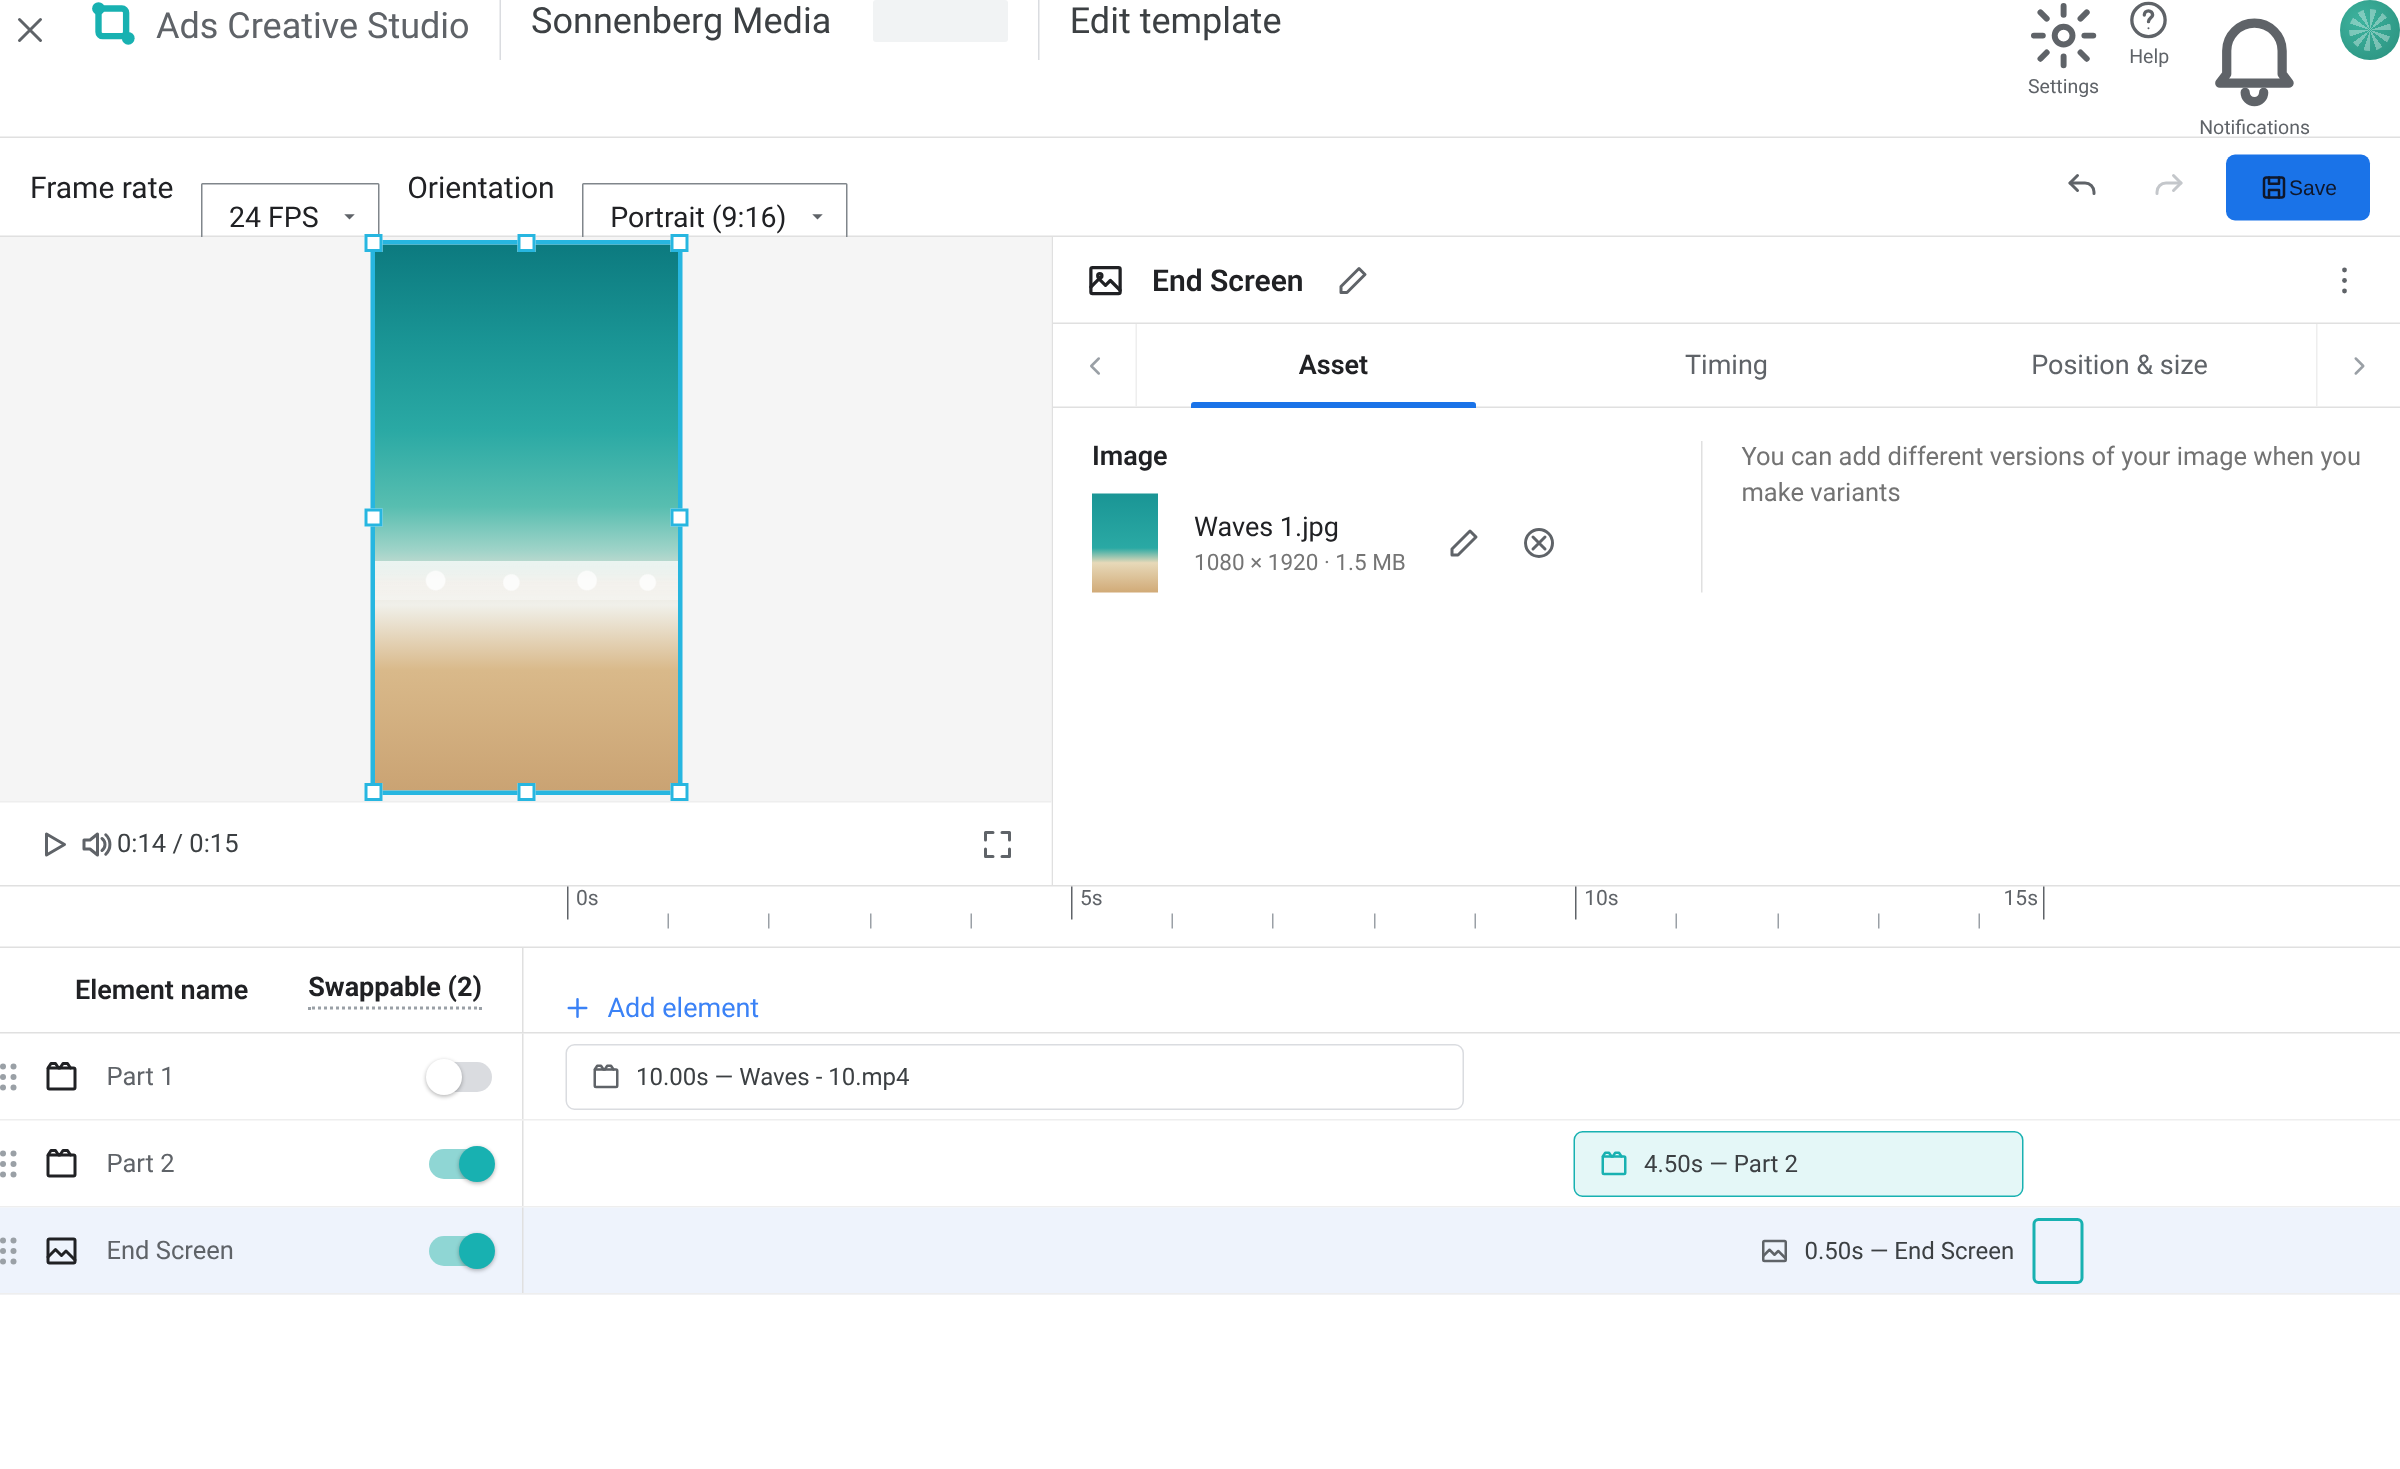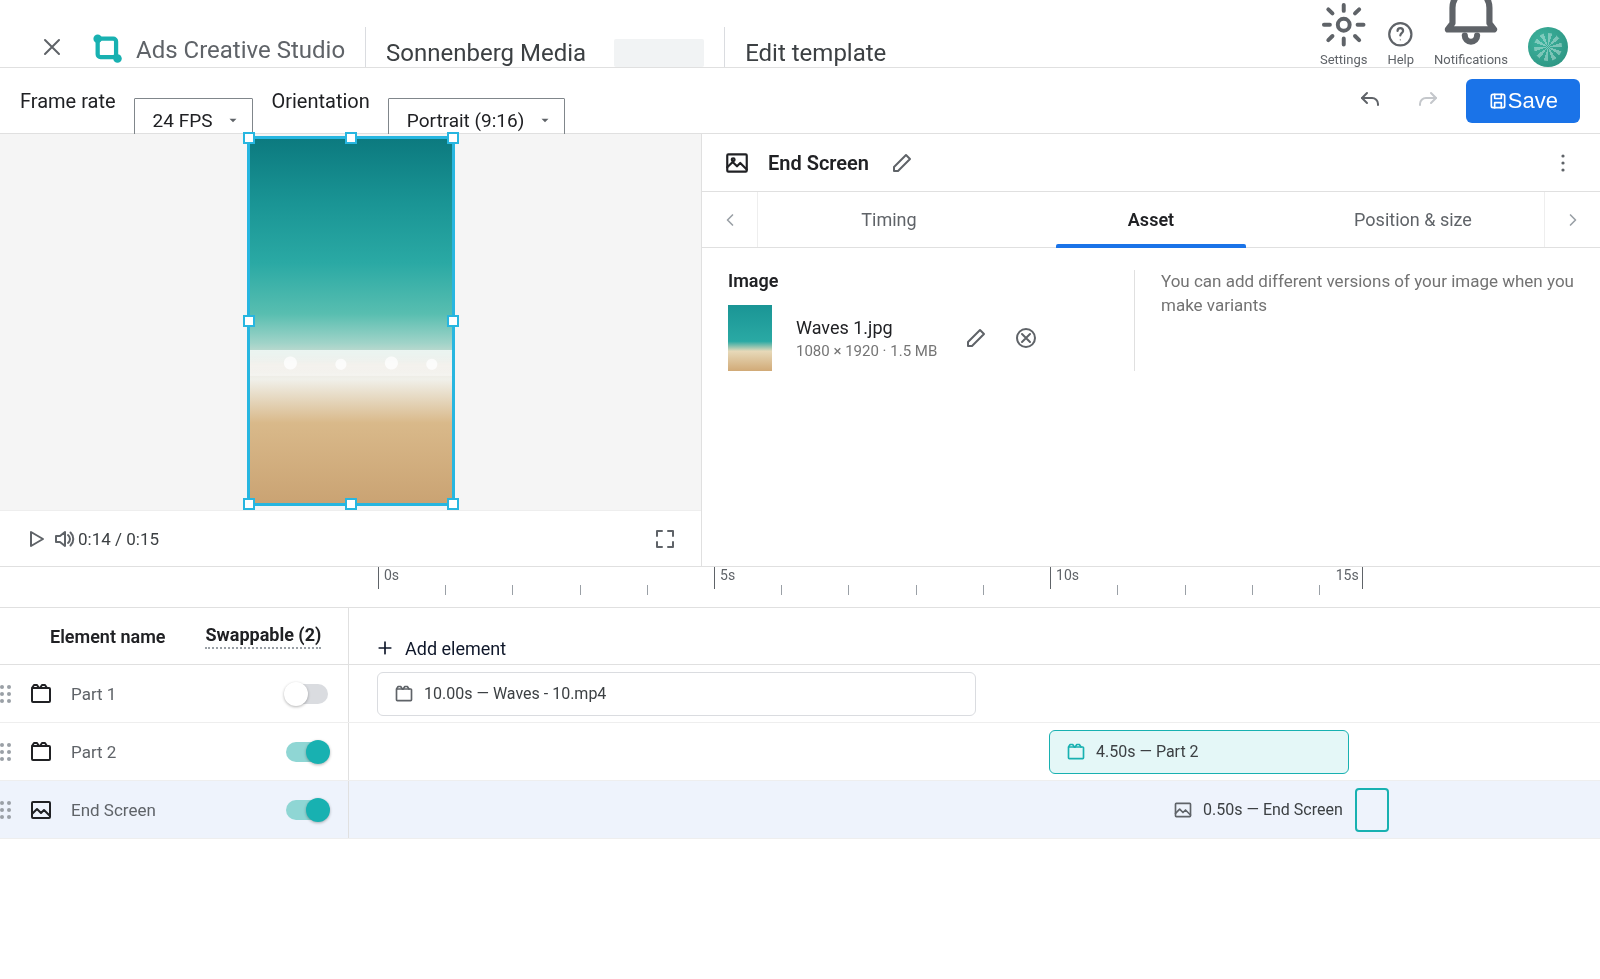--- a/index.html
+++ b/index.html
@@ -1,41 +1,41 @@
 <!DOCTYPE html>
 <html><head>
 <meta charset="utf-8">
 <style>
   * { box-sizing: border-box; }
   html, body { margin:0; padding:0; font-family: "Google Sans", Roboto, Arial, sans-serif; color:#202124; background:#fff; }
   body { width:1600px; height:979px; overflow:hidden; }
 
   
-  .appbar { height:68px; display:flex; align-items:flex-end; border-bottom:1px solid #e0e0e0; padding:0 32px; gap:20px; }
+  .appbar { height:92px; display:flex; align-items:flex-start; border-bottom:1px solid #e0e0e0; padding:0 0; gap:20px; }
   .icon-btn { width:40px; height:40px; display:flex; align-items:center; justify-content:center; border-radius:50%; cursor:pointer; color:#5f6368; }
   .icon-btn svg { width:24px; height:24px; }
   .brand { display:flex; align-items:center; gap:10px; }
   .brand-title { font-size:24px; color:#5f6368; }
   .vdiv { width:1px; height:40px; background:#dadce0; }
   .crumb { font-size:24px; color:#3c4043; }
   .chip-blank { width:90px; height:28px; background:#f1f3f4; border-radius:2px; margin-left:8px; }
   .appbar-spacer { flex:1; }
   .header-action { display:flex; flex-direction:column; align-items:center; gap:4px; cursor:pointer; color:#5f6368; }
   .header-action .lbl { font-size:13px; }
   .avatar { width:40px; height:40px; border-radius:50%; background:radial-gradient(circle at 35% 35%, #3db39e, #2a8f7d); position:relative; }
   .avatar::after{content:"";position:absolute;inset:6px;border-radius:50%;background:
     repeating-conic-gradient(from 0deg, rgba(255,255,255,.35) 0 18deg, transparent 18deg 36deg);}
 
   
   .toolbar { height:66px; display:flex; align-items:center; padding:0 20px; gap:18px; border-bottom:1px solid #e0e0e0; }
   .tb-label { font-size:20px; }
   .select { height:45px; border:1px solid #80868b; border-radius:1px; padding:0 40px 0 18px; display:flex; align-items:center; font-size:19px; position:relative; cursor:pointer;margin-top:40px; }
   .select .caret { position:absolute; right:12px; top:50%; transform:translateY(-50%); color:#5f6368; }
   .toolbar .spacer { flex:1; }
-  .save-btn { height:44px; background:#1a73e8; color:#ffffff; border:none; border-radius:6px; padding:0 22px; font-size:22px; display:flex; align-items:center; gap:0; cursor:pointer; }
+  .save-btn { height:44px; background:#1a73e8; color:#0f172a; border:none; border-radius:6px; padding:0 22px; font-size:14px; display:flex; align-items:center; gap:0; cursor:pointer; }
   .save-btn svg{width:20px;height:20px;}
 
   
   .main { display:flex; height:432px; }
   .stage { flex:0 0 702px; border-right:1px solid #e0e0e0; display:flex; flex-direction:column; background:#fafafa; }
   .canvas-wrap { flex:1; display:flex; align-items:flex-start; justify-content:center; padding-top:0; position:relative; background:#f5f5f5;}
   .canvas { width:208px; height:370px; border:3px solid #27b6e0; position:relative; margin-top:2px;
     background: linear-gradient(to bottom, #0c7a7f 0%, #1a9595 18%, #2aa9a4 34%, #58beb0 48%, #9fd3c8 56%, #e7e3da 62%, #f0f0ea 66%, #d9b98a 78%, #caa373 100%);
   }
   .canvas::before{content:"";position:absolute;left:0;right:0;top:58%;height:26px;background:
@@ -82,21 +82,21 @@
   .ruler .ticks{flex:1; position:relative;}
   .tick{position:absolute;top:0;bottom:0;}
   .tick .line{width:1px;height:14px;background:#9aa0a6;margin:0 auto;}
   .tick.major .line{height:22px;background:#5f6368;}
   .tick .lbl{position:absolute;top:0;left:6px;font-size:14px;}
   .tick.minor .line{height:10px;margin-top:18px;}
 
   .tracks-head{display:flex;height:58px;align-items:center;border-top:1px solid #e0e0e0;border-bottom:1px solid #e0e0e0;}
   .tracks-head .cols{flex:0 0 348px;display:flex;align-items:center;padding-left:50px;gap:40px;font-size:18px;}
   .tracks-head .swlab{border-bottom:2px dotted #9aa0a6;padding-bottom:2px;}
-  .tracks-head .add{display:flex;align-items:center;gap:10px;color:#0f172a;font-size:18px;cursor:pointer;padding-left:26px;margin-top:24px;}
+  .tracks-head .add{display:flex;align-items:center;gap:10px;color:#3b82f6;font-size:18px;cursor:pointer;padding-left:26px;margin-top:24px;}
 
   .track-row{display:flex;height:58px;align-items:center;border-bottom:1px solid #eee;}
   .track-row .meta{flex:0 0 348px;display:flex;align-items:center;gap:18px;}
   .drag-dots{color:#9aa0a6;display:grid;grid-template-columns:repeat(2,4px);grid-auto-rows:4px;gap:3px;}
   .drag-dots span{width:4px;height:4px;background:#9aa0a6;border-radius:50%;}
   .track-row .name{font-size:17px;color:#5f6368;}
   .track-row .tog{margin-left:auto;margin-right:20px;}
   .toggle{width:42px;height:20px;border-radius:20px;background:#dadce0;position:relative;cursor:pointer;}
   .toggle .knob{width:24px;height:24px;border-radius:50%;background:#fff;position:absolute;top:-2px;left:-2px;box-shadow:0 1px 3px rgba(0,0,0,.3);transition:none;}
   .toggle.on{background:#8fd6d4;}
@@ -254,25 +254,25 @@
             <circle cx="12" cy="19" r="1.6" fill="currentColor" stroke="none"></circle>
           </svg>
       </div>
     </div>
     <div class="tabs">
       <div class="chev">
           <svg width="20" height="20" viewBox="0 0 24 24">
             <path d="M15 6l-6 6 6 6"></path>
           </svg>
         </div>
+      <div class="tab active">
+          <span>Asset</span>
+        </div>
       <div class="tab">
           <span>Timing</span>
-        </div>
-      <div class="tab active">
-          <span>Asset</span>
         </div>
       <div class="tab">
           <span>Position &amp; size</span>
         </div>
       <div class="chev right">
           <svg width="20" height="20" viewBox="0 0 24 24">
             <path d="M9 6l6 6-6 6"></path>
           </svg>
         </div>
     </div>

